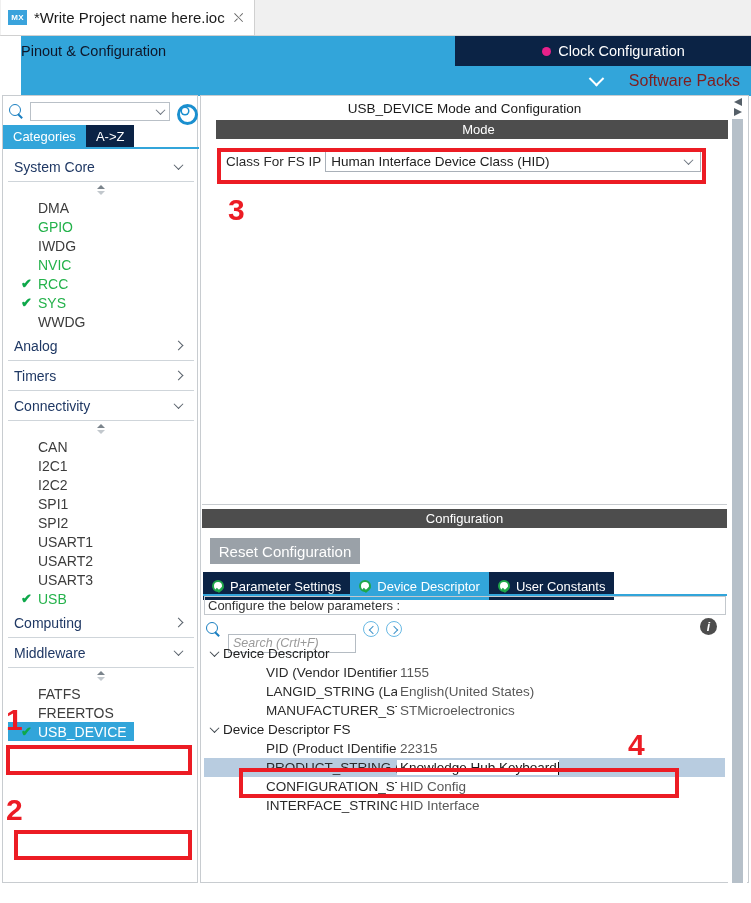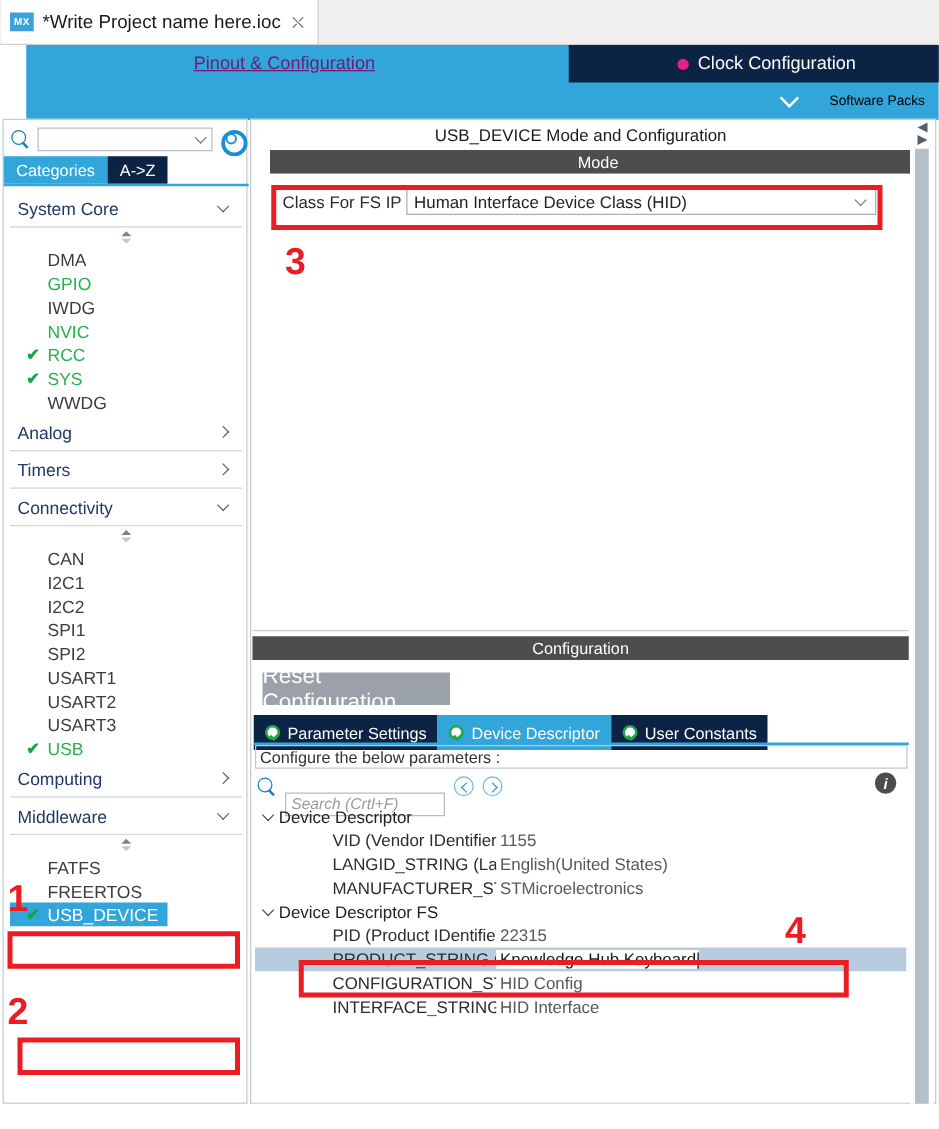--- a/index.html
+++ b/index.html
@@ -32,41 +32,41 @@
     font-size: 13px; color: #666; line-height: 1; margin-left: 2px; cursor: pointer;
   }
 
   
   .ribbon {
     position: absolute; left: 21px; top: 36px; width: 730px; height: 60px;
     background: #32a5da;
   }
   .ribbon-left {
     position: absolute; left: 0; top: 0; width: 413px; height: 30px;
-    display: flex; align-items: center; justify-content: center;
-    color: #701a75; font-size: 14.5px; text-decoration: underline;
+    display: flex; align-items: center; 
+    color: #0f172a; font-size: 14.5px;
   }
   .ribbon-clock {
     position: absolute; left: 434px; top: 0; width: 317px; height: 30px;
     background: #0b2345;
     display: flex; align-items: center; justify-content: center; gap: 7px;
     color: #ffffff; font-size: 14.5px; cursor: pointer;
   }
   .warn-dot {
     width: 9px; height: 9px; border-radius: 50%;
     background: #e8218a; display: inline-block; position: relative;
   }
   .warn-dot::after {
     content: ""; position: absolute; left: 3.5px; top: 1px;
     width: 2px; height: 7px; background: #e8218a;
   }
   .ribbon-sw {
     position: absolute; right: 11px; top: 30px; height: 30px;
     display: flex; align-items: center; gap: 27px;
-    color: #000000; font-size: 11px; cursor: pointer;
+    color: #7f1d1d; font-size: 16px; cursor: pointer;
   }
   .chev-down-w {
     display: inline-block; width: 11px; height: 11px;
     border-right: 2.4px solid #ffffff; border-bottom: 2.4px solid #ffffff;
     transform: rotate(45deg) translate(-2px,-2px);
   }
 
   
   .sidebar {
     position: absolute; left: 2px; top: 95px; width: 196px; height: 788px;
@@ -192,21 +192,21 @@
   }
 
   
   .cfg-header { top: 413px; }
   .cfg-body {
     position: absolute; left: 1px; top: 432px; width: 525px; height: 354px;
     background: #ffffff;
   }
   .reset-btn {
     position: absolute; left: 8px; top: 10px; width: 150px; height: 26px;
-    background: #9aa1a8; color: #ffffff; font-size: 18px;
+    background: #9aa1a8; color: #ffffff; font-size: 15px;
     display: flex; align-items: center; justify-content: center; cursor: pointer;
   }
   .cfgtabs {
     position: absolute; left: 1px; top: 44px; width: 524px; height: 22px;
     display: flex; align-items: stretch;
   }
   .cfgtab {
     height: 28px; display: flex; align-items: center; gap: 6px;
     padding: 0 9px; font-size: 13px; color: #ffffff; cursor: pointer;
   }

